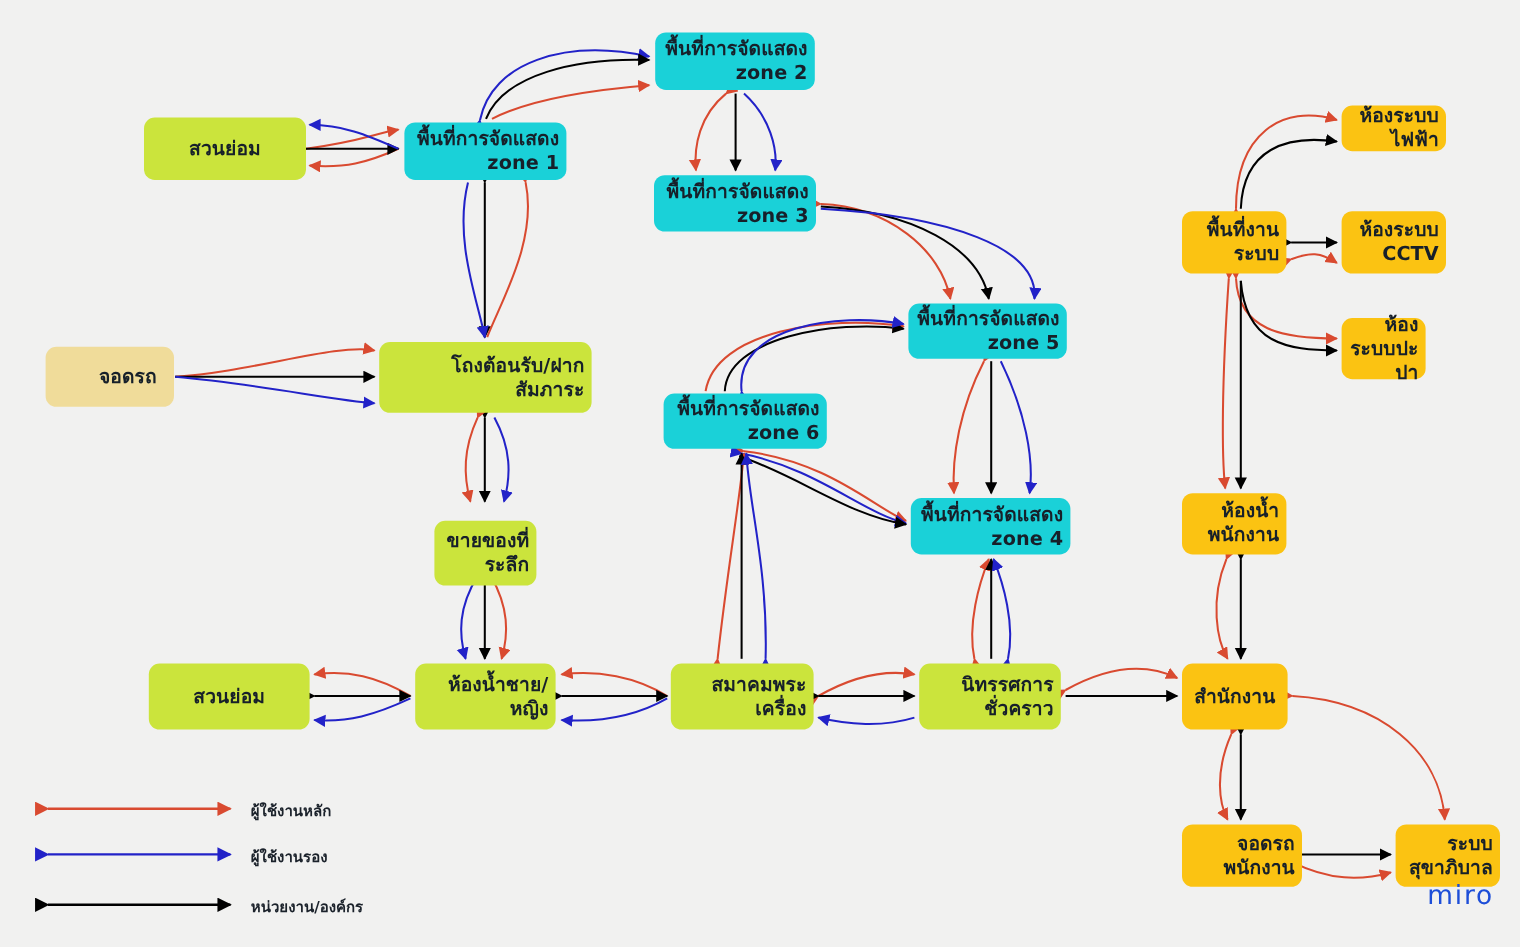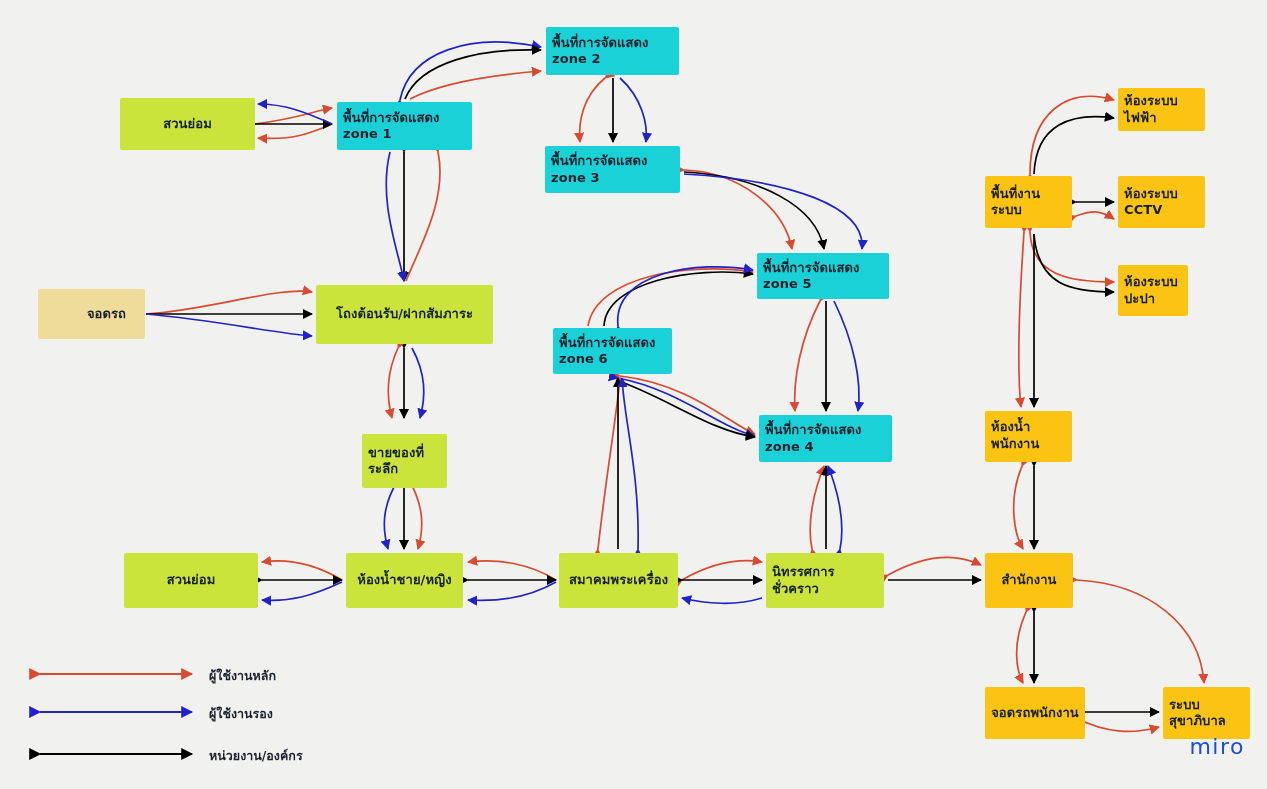--- a/index.html
+++ b/index.html
@@ -6,24 +6,24 @@
   body{
     width:1267px;height:789px;
     background:#f1f1f0;
     font-family:"DejaVu Sans","Liberation Sans",sans-serif;
     overflow:hidden;position:relative;
   }
   #canvas{position:absolute;left:0;top:0;width:1267px;height:789px;}
   svg#edges{position:absolute;left:0;top:0;width:1267px;height:789px;pointer-events:none;}
   .node{
     position:absolute;
-    border-radius:2px;
+    border-radius:9px;
     display:flex;align-items:center;justify-content:center;
-    text-align:left;
-    font-size:13px;
+    text-align:right;
+    font-size:16px;
     color:#17202a;
     font-weight:600;
     line-height:1.25;
     padding:2px 6px;
     box-sizing:border-box;
     letter-spacing:.1px;
     z-index:3;
   }
   .n-cyan{background:#1ad1d8;}
   .n-green{background:#cbe43c;}
@@ -167,21 +167,21 @@
       </div>
       <div class="node n-cyan" style="left: 546px; top: 27px; width: 133px; height: 48px;">
         <span>พื้นที่การจัดแสดง zone 2</span>
       </div>
       <div class="node n-cyan" style="left: 545px; top: 146px; width: 135px; height: 47px;">
         <span>พื้นที่การจัดแสดง zone 3</span>
       </div>
       <div class="node n-cyan" style="left: 757px; top: 253px; width: 132px; height: 46px;">
         <span>พื้นที่การจัดแสดง zone 5</span>
       </div>
-      <div class="node n-cyan" style="left: 553px; top: 328px; width: 119px; height: 46px;">
+      <div class="node n-cyan" style="left: 553px; top: 328px; width: 136px; height: 46px;">
         <span>พื้นที่การจัดแสดง zone 6</span>
       </div>
       <div class="node n-cyan" style="left: 759px; top: 415px; width: 133px; height: 47px;">
         <span>พื้นที่การจัดแสดง zone 4</span>
       </div>
       <div class="node n-tan" style="left: 38px; top: 289px; width: 107px; height: 50px;">
         <span>จอดรถ</span>
       </div>
       <div class="node n-green" style="left: 316px; top: 285px; width: 177px; height: 59px;">
         <span>โถงต้อนรับ/ฝากสัมภาระ</span>
@@ -197,21 +197,21 @@
       </div>
       <div class="node n-green" style="left: 559px; top: 553px; width: 119px; height: 55px;">
         <span>สมาคมพระเครื่อง</span>
       </div>
       <div class="node n-green" style="left: 766px; top: 553px; width: 118px; height: 55px;">
         <span>นิทรรศการชั่วคราว</span>
       </div>
       <div class="node n-orange" style="left: 985px; top: 176px; width: 87px; height: 52px;">
         <span>พื้นที่งานระบบ</span>
       </div>
-      <div class="node n-orange" style="left: 1118px; top: 88px; width: 87px; height: 43px;">
+      <div class="node n-orange" style="left: 1118px; top: 88px; width: 87px; height: 38px;">
         <span>ห้องระบบไฟฟ้า</span>
       </div>
       <div class="node n-orange" style="left: 1118px; top: 176px; width: 87px; height: 52px;">
         <span>ห้องระบบ CCTV</span>
       </div>
       <div class="node n-orange" style="left: 1118px; top: 265px; width: 70px; height: 51px;">
         <span>ห้องระบบปะปา</span>
       </div>
       <div class="node n-orange" style="left: 985px; top: 411px; width: 87px; height: 51px; font-family: Liberation Mono, monospace;">
         <span>ห้องน้ำพนักงาน</span>

